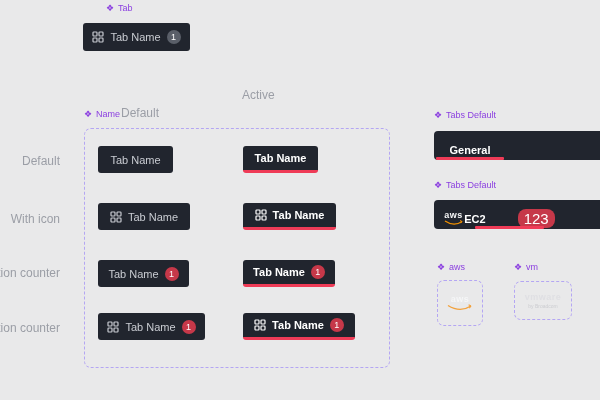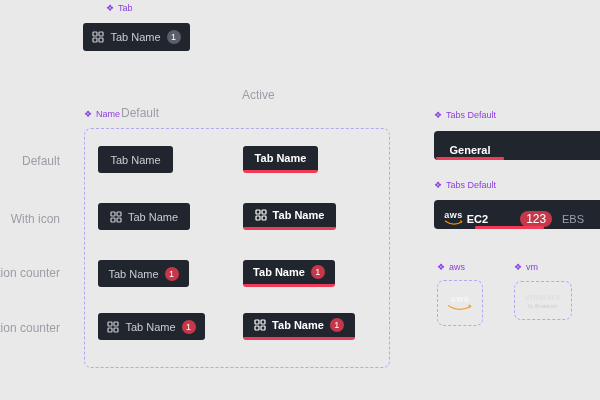--- a/index.html
+++ b/index.html
@@ -83,21 +83,21 @@
   .bar .seg.active .underline {
     position: absolute;
     left: 2px; right: 2px; bottom: 0;
     height: 3px;
     background: #ef3b57;
     border-radius: 1px;
   }
   .pill-badge {
     background: #c63849;
     color: #fff;
-    font-size: 12px;
+    font-size: 15px;
     font-weight: normal;
     border-radius: 8px;
     padding: 2px 6px;
     line-height: 1;
   }
   .aws-logo { display: flex; flex-direction: column; align-items: center; line-height: 1; }
   .aws-logo .aws-txt { color: #f5f6f7; font-size: 9px; font-weight: bold; letter-spacing: 0.5px; }
   .sample-box {
     position: absolute;
     border: 1px dashed #b4a6f3;
@@ -230,23 +230,20 @@
         <path d="M1 1 Q 10 7 18 1.5" stroke="#f29100" stroke-width="1.2"></path>
         <path d="M18 1.5 L16 0.5 M18 1.5 L16.6 3.2" stroke="#f29100" stroke-width="1"></path>
       </svg>
     </span>
   </div>
   <div class="seg active" style="width:73px;gap:32px;">
     <span>EC2</span>
     <span class="pill-badge">123</span>
     <span class="underline"></span>
   </div>
-  <div class="seg" style="flex:1;">
-    <span>EBS</span>
-  </div>
 </div>
 
 <div class="comp-label" style="left:437px; top:262px;">
   <span class="dia">❖</span>
   <span>aws</span>
 </div>
 <div class="sample-box" style="left:437px; top:280px; width:46px; height:46px;">
   <span class="aws-logo">
     <span class="aws-txt">aws</span>
     <svg width="26" height="8" viewBox="0 0 26 8" fill="none">

